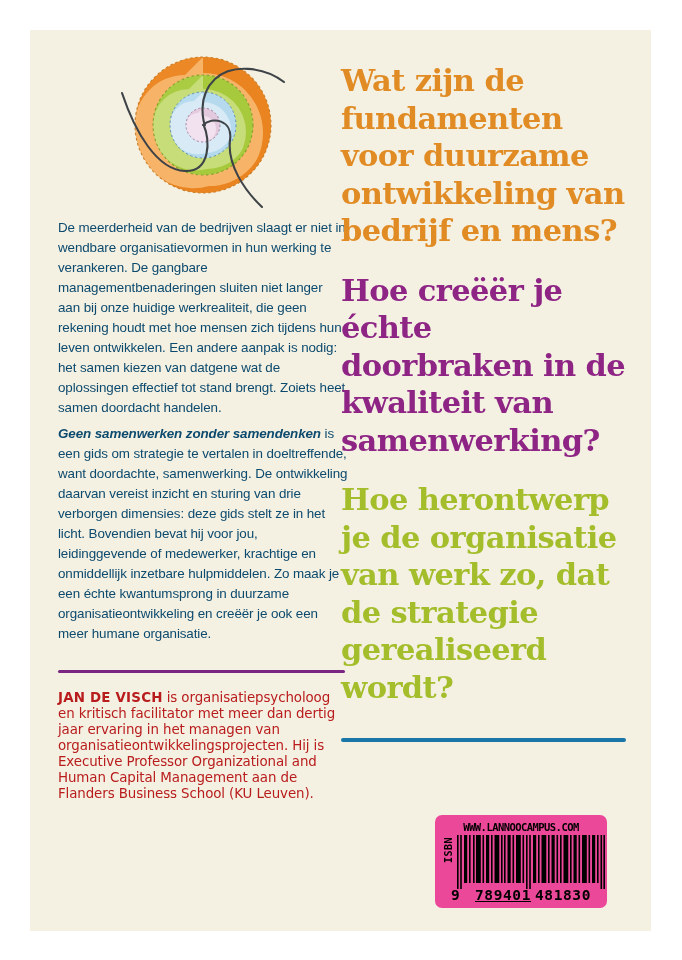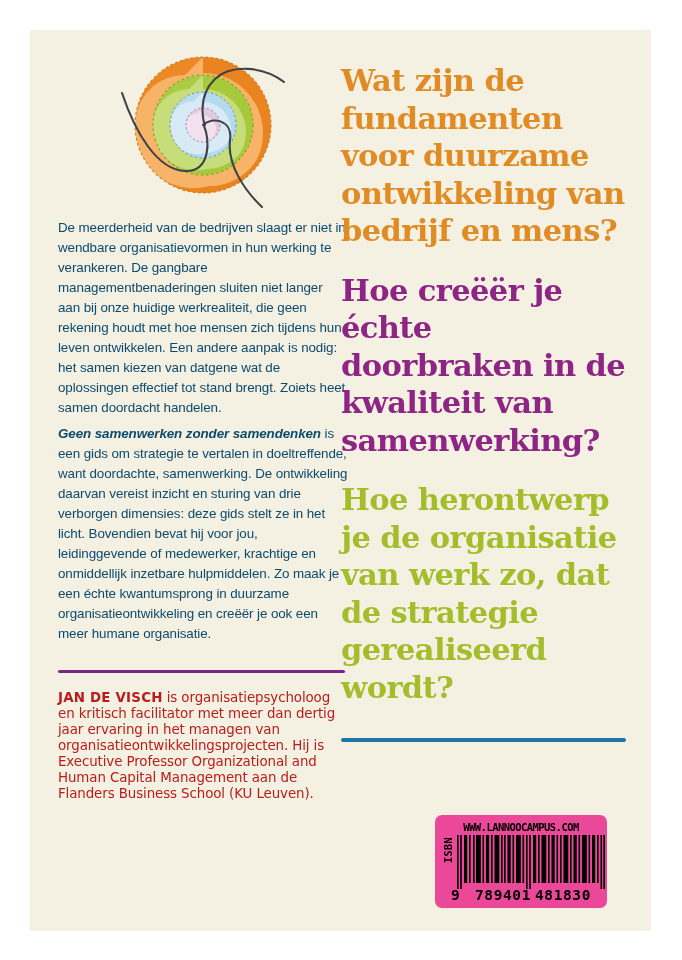--- a/index.html
+++ b/index.html
@@ -150,21 +150,21 @@
     width: 148px;
     font-family: "DejaVu Sans Mono", monospace;
     font-weight: bold;
     font-size: 14.5px;
     letter-spacing: 0.6px;
     color: #000;
     display: flex;
     white-space: nowrap;
   }
   .ean-digits .g1 { width: 12px; }
-  .ean-digits .g2 { margin-left: 12px; }
+  .ean-digits .g2 { margin-left: 12px; text-decoration: underline; }
   .ean-digits .g3 { margin-left: 4px; }
 </style>
 </head>
 <body>
 
 <div class="page">
   <div class="cover">
 
     <div class="col-left">
 

